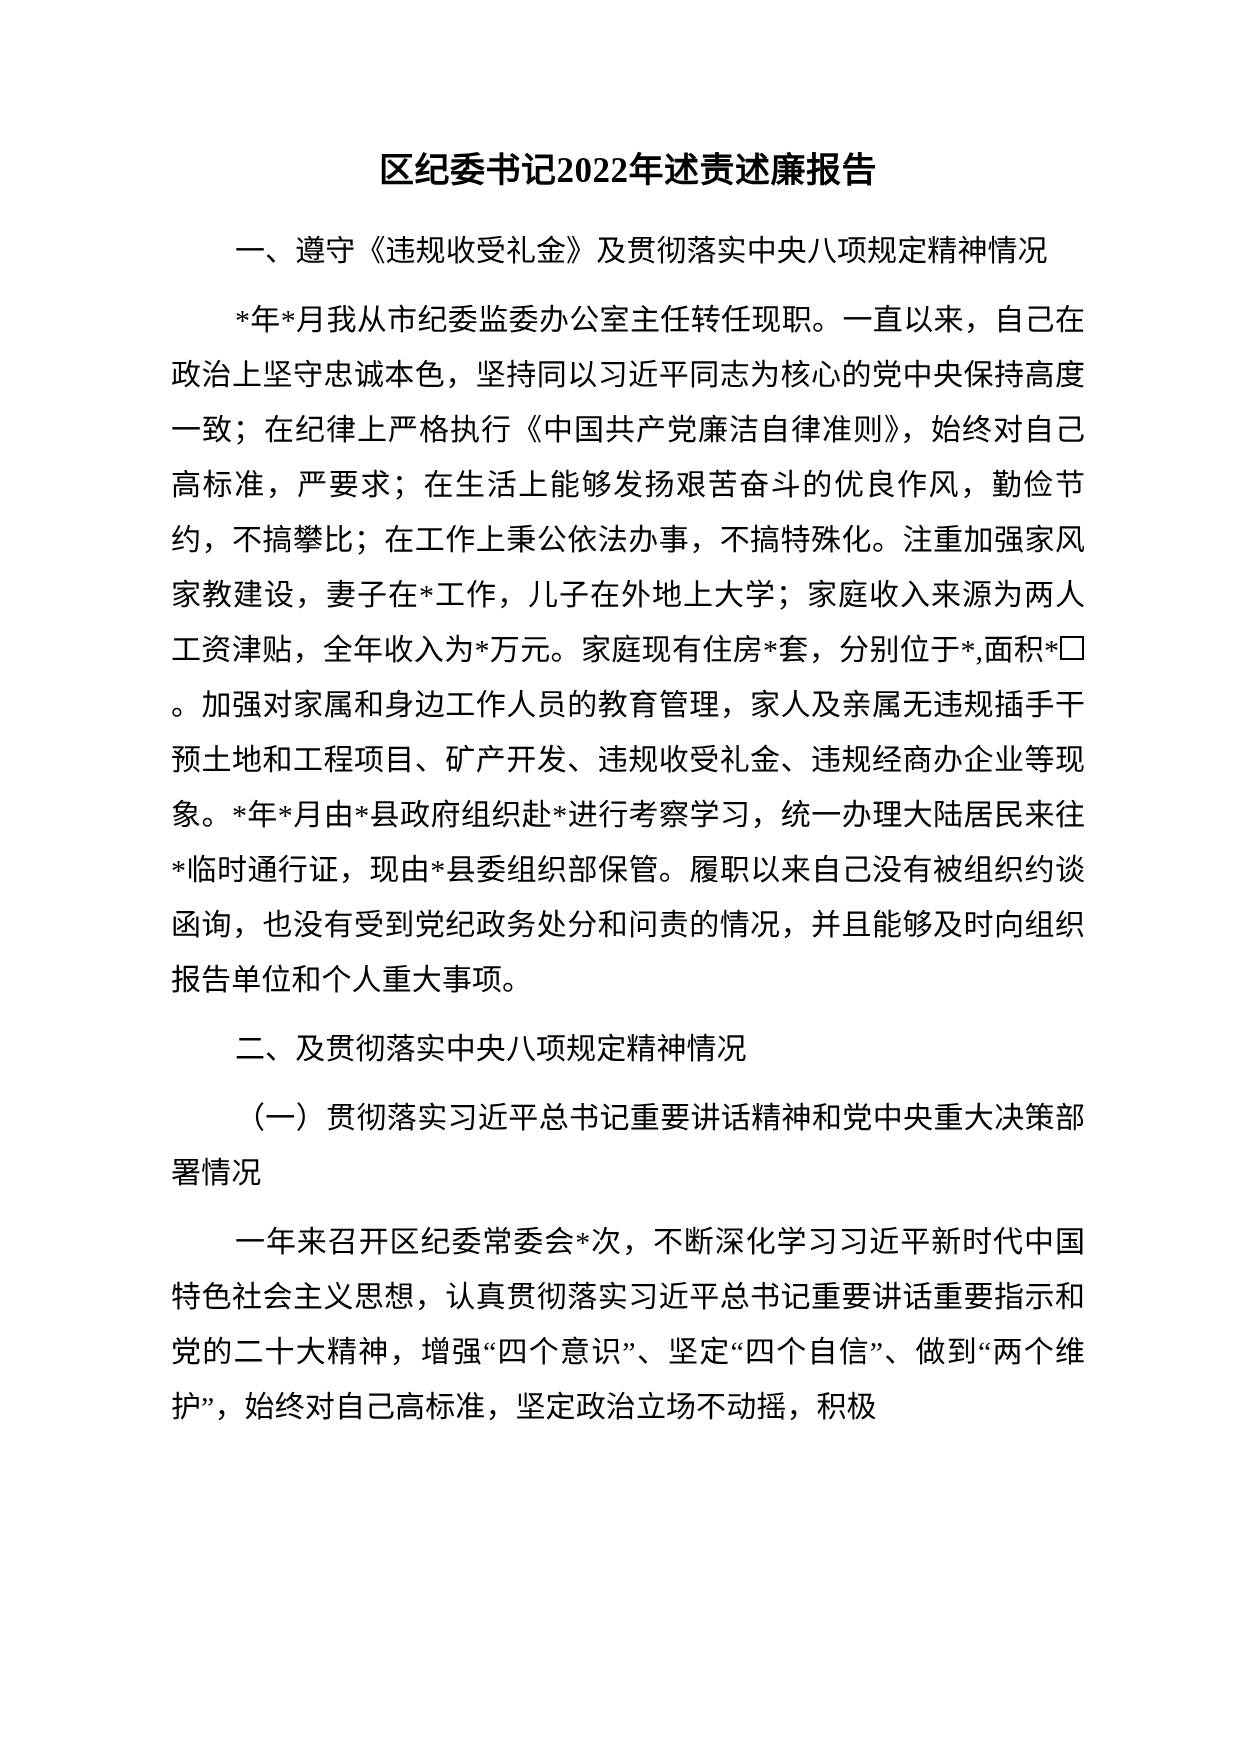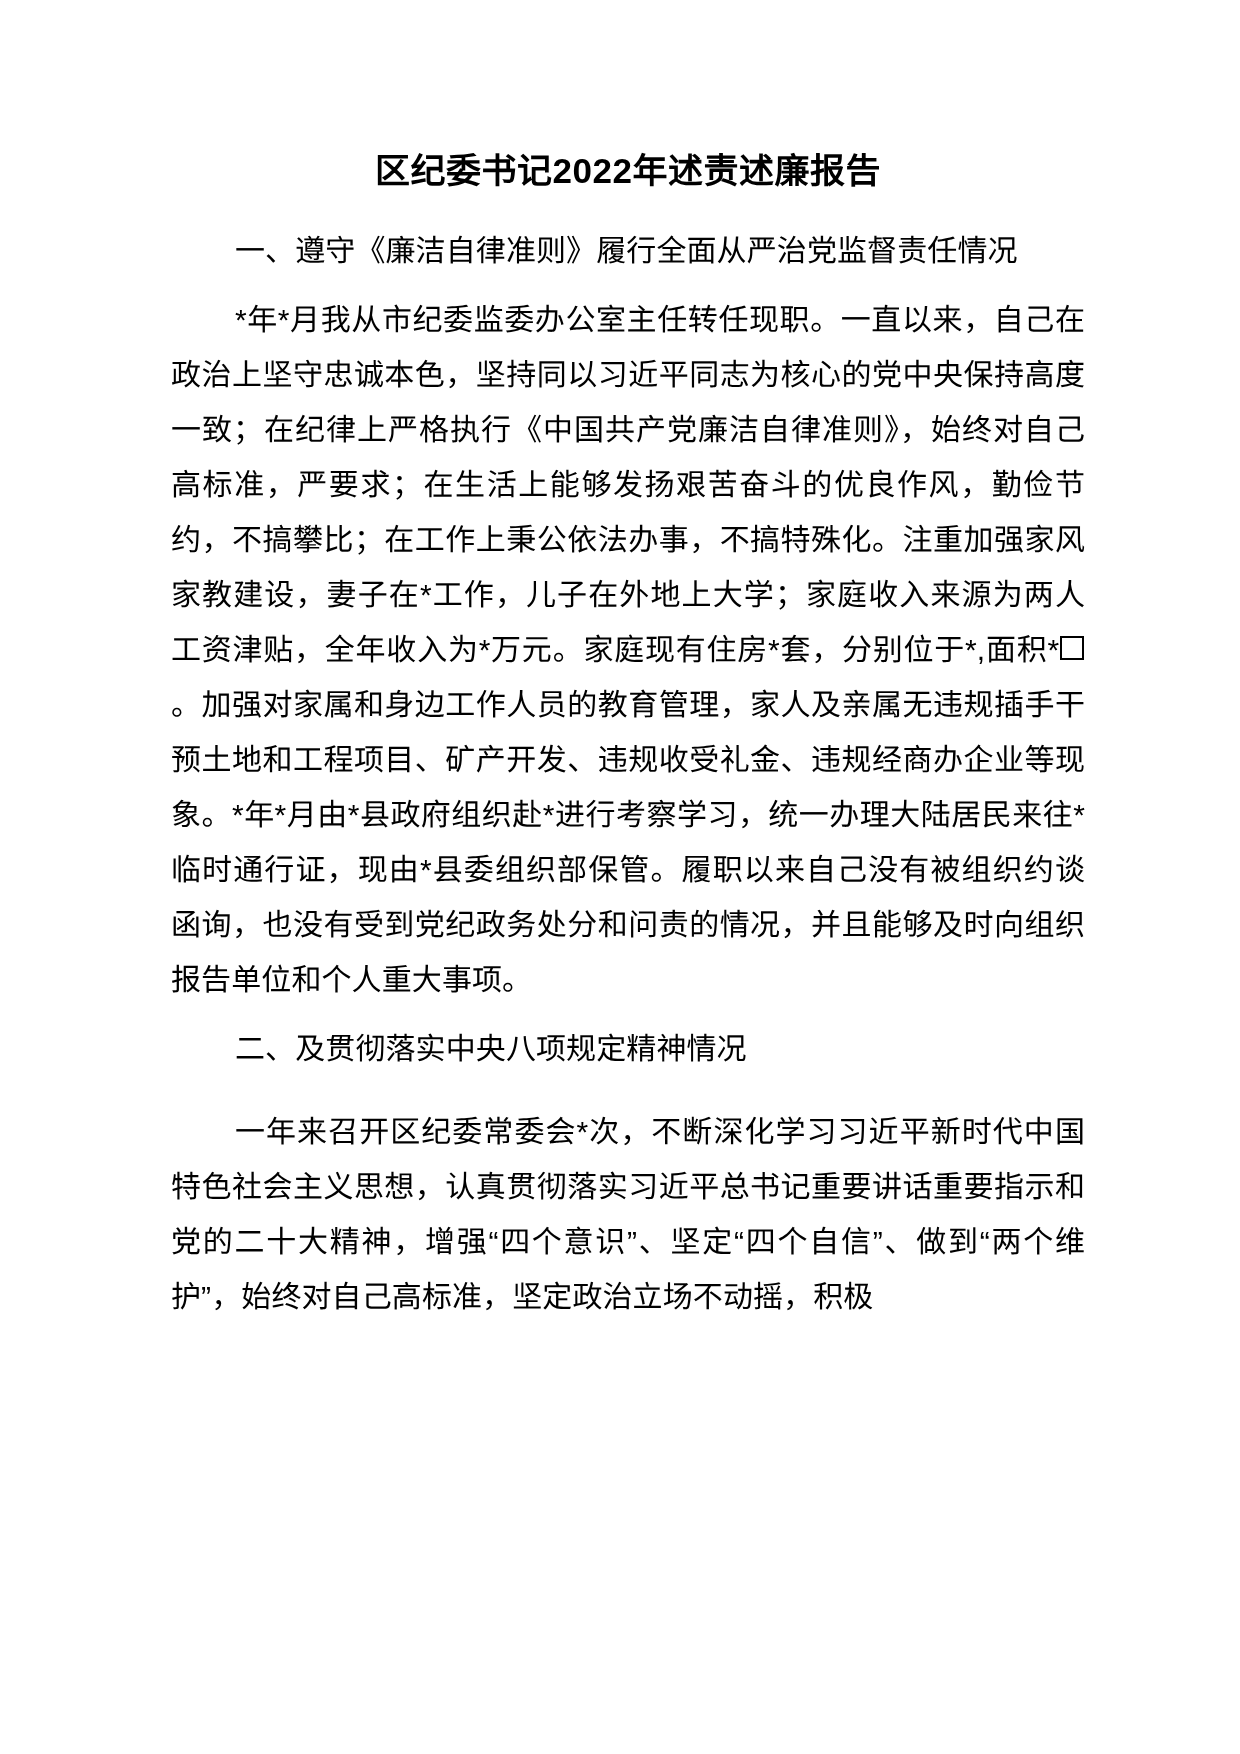--- a/index.html
+++ b/index.html
@@ -16,20 +16,21 @@
   }
 
   .page {
     position: relative;
     width: 1224px;
     height: 1754px;
     margin: 0 auto;
     background: #ffffff;
     overflow: hidden;
     box-sizing: border-box;
+    font-family: Liberation Serif, serif;
   }
 
   .page-body {
     position: absolute;
     left: 163px;
     top: 0;
     width: 914px;
   }
 
   .doc-title {
@@ -81,31 +82,32 @@
 </head>
 <body>
 
 <div class="page">
   <div class="page-body">
 
     <h1 class="doc-title">区纪委书记2022年述责述廉报告</h1>
 
     <div class="gap-after-title"></div>
 
-    <p class="para indent">一、遵守《廉洁自律准则》履行全面从严治党监督责任情况</p>
+    <p class="para indent">一、遵守《违规收受礼金》及贯彻落实中央八项规定精神情况</p>
 
     <div class="gap-sm"></div>
 
     <p class="para indent"><span>*年*月我从市纪委监委办公室主任转任现职。一直以来，自己在政治上坚守忠诚本色，坚持同以习近平同志为核心的党中央保持高度一致；在纪律上严格执行《中国共产党廉洁自律准则》，始终对自己高标准，严要求；在生活上能够发扬艰苦奋斗的优良作风，勤俭节约，不搞攀比；在工作上秉公依法办事，不搞特殊化。注重加强家风家教建设，妻子在*工作，儿子在外地上大学；家庭收入来源为两人工资津贴，全年收入为*万元。家庭现有住房*套，分别位于*,面积*</span><span class="tofu"></span><span>。加强对家属和身边工作人员的教育管理，家人及亲属无违规插手干预土地和工程项目、矿产开发、违规收受礼金、违规经商办企业等现象。*年*月由*县政府组织赴*进行考察学习，统一办理大陆居民来往*临时通行证，现由*县委组织部保管。履职以来自己没有被组织约谈函询，也没有受到党纪政务处分和问责的情况，并且能够及时向组织报告单位和个人重大事项。</span></p>
 
     <div class="gap-sm"></div>
 
     <p class="para indent">二、及贯彻落实中央八项规定精神情况</p>
 
     <div class="gap-sm"></div>
 
+    <p class="para indent">（一）贯彻落实习近平总书记重要讲话精神和党中央重大决策部署情况</p>
 
     <div class="gap-sm"></div>
 
     <p class="para indent">一年来召开区纪委常委会*次，不断深化学习习近平新时代中国特色社会主义思想，认真贯彻落实习近平总书记重要讲话重要指示和党的二十大精神，增强“四个意识”、坚定“四个自信”、做到“两个维护”，始终对自己高标准，坚定政治立场不动摇，积极</p>
 
   </div>
 </div>
 
 </body></html>

